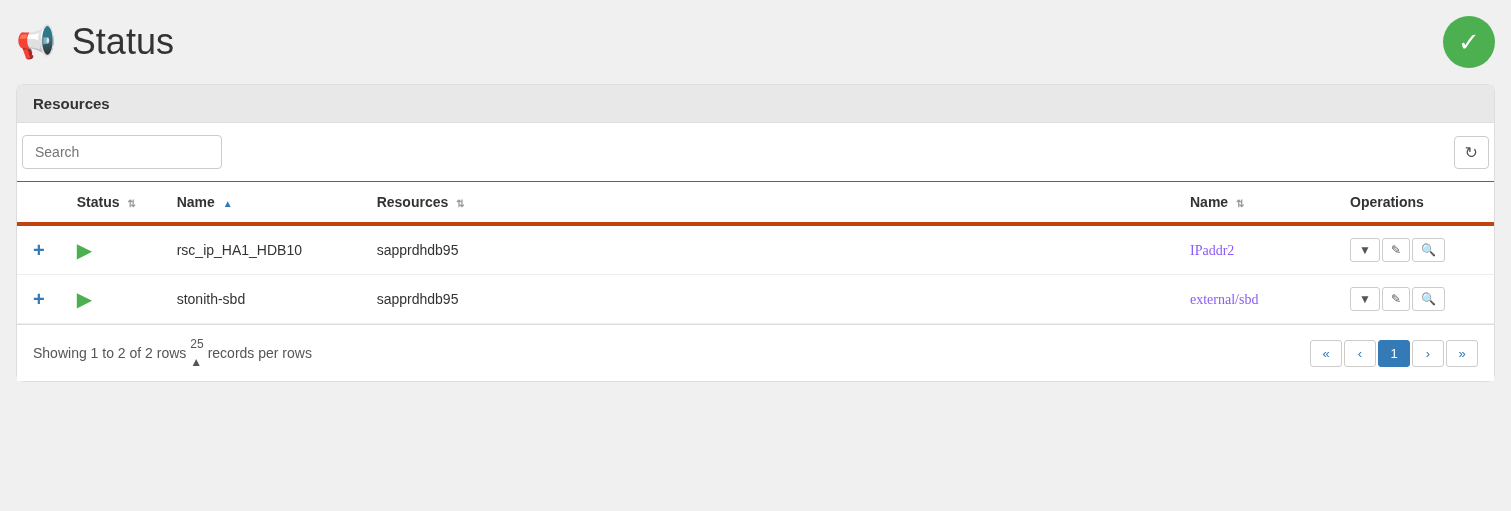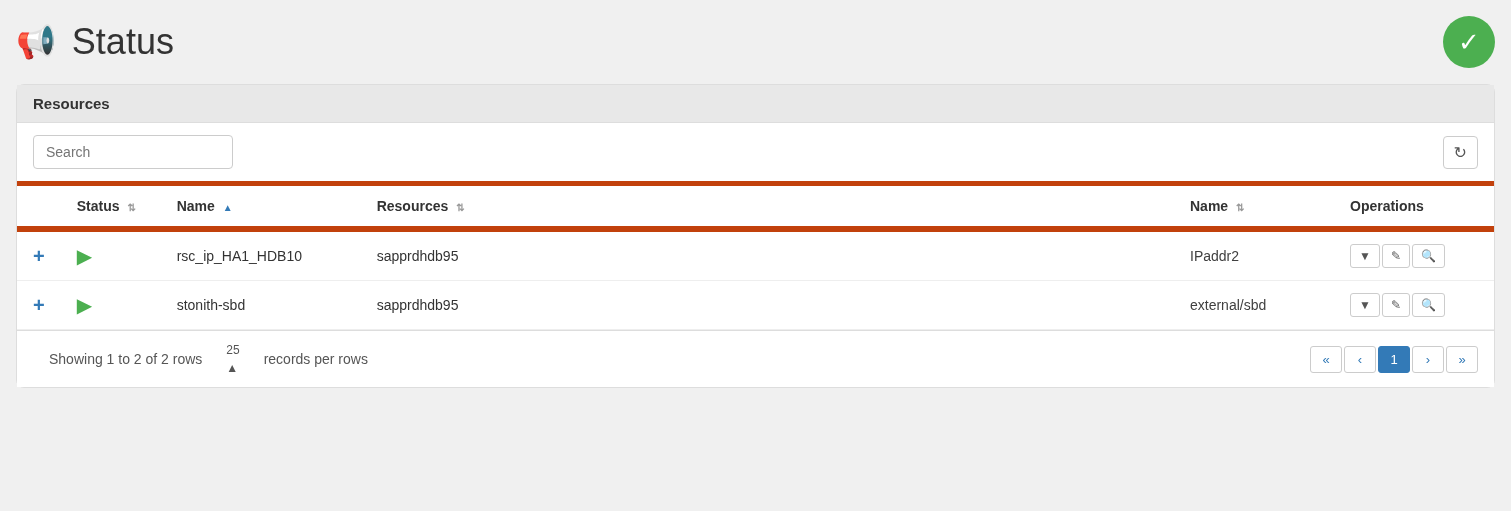--- a/index.html
+++ b/index.html
@@ -58,22 +58,22 @@
       border-bottom: 1px solid #ddd;
       font-weight: bold;
       font-size: 15px;
       color: #333;
     }
 
     .toolbar {
       display: flex;
       align-items: center;
       justify-content: space-between;
-      padding: 12px 16px;
-      border-bottom: 5px solid #c2410c;
+      padding: 12px 5px;
+      border-bottom: 1px solid #c2410c;
       gap: 21px;
     }
 
     .search-input {
       border: 1px solid #ccc;
       border-radius: 4px;
       padding: 8px 12px;
       font-size: 14px;
       width: 200px;
       color: #999;
@@ -89,21 +89,21 @@
       font-size: 16px;
       color: #555;
     }
 
     table {
       width: 100%;
       border-collapse: collapse;
     }
 
     thead tr {
-      border-bottom: 6px solid #c2410c;
+      border-bottom: 4px solid #c2410c;
     }
 
     th {
       padding: 12px 16px;
       text-align: left;
       font-size: 14px;
       font-weight: bold;
       color: #333;
       background: white;
       white-space: nowrap;
@@ -144,23 +144,24 @@
       background: none;
       padding: 0;
     }
 
     .play-icon {
       color: #4caf50;
       font-size: 20px;
     }
 
     .type-link {
-      color: #404040;
+      color: #8b5cf6;
       text-decoration: none;
       cursor: pointer;
+      font-family: Liberation Serif, serif;
     }
 
     .ops-group {
       display: flex;
       gap: 2px;
     }
 
     .ops-btn {
       border: 1px solid #ccc;
       background: white;
@@ -176,24 +177,23 @@
       align-items: center;
       justify-content: space-between;
       padding: 12px 16px;
       border-top: 1px solid #ddd;
       background: white;
     }
 
     .footer-left {
       display: flex;
       align-items: center;
-      gap: 24px;
+      gap: 4px;
       font-size: 14px;
       color: #555;
-      margin-left: 16px;
     }
 
     .per-page-select {
       display: flex;
       align-items: flex-start;
       gap: 4px;
       cursor: pointer;
       font-size: 12px;
       flex-direction: column;
     }

